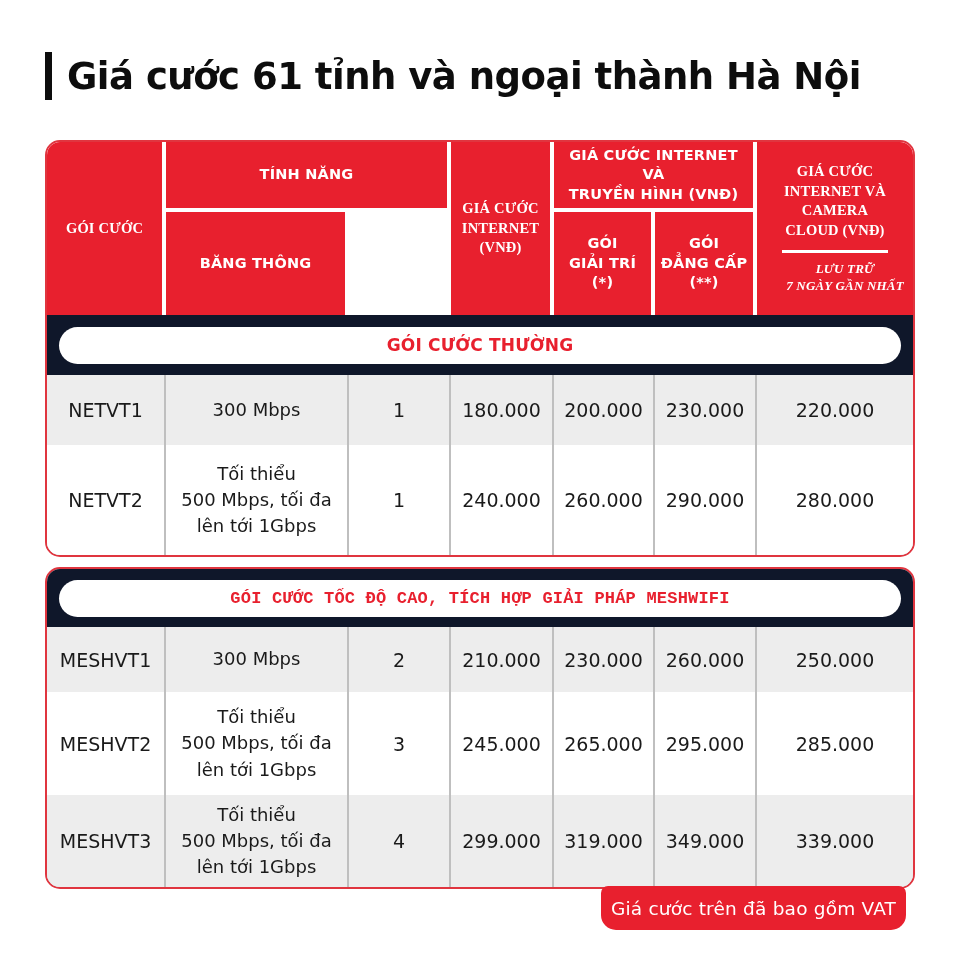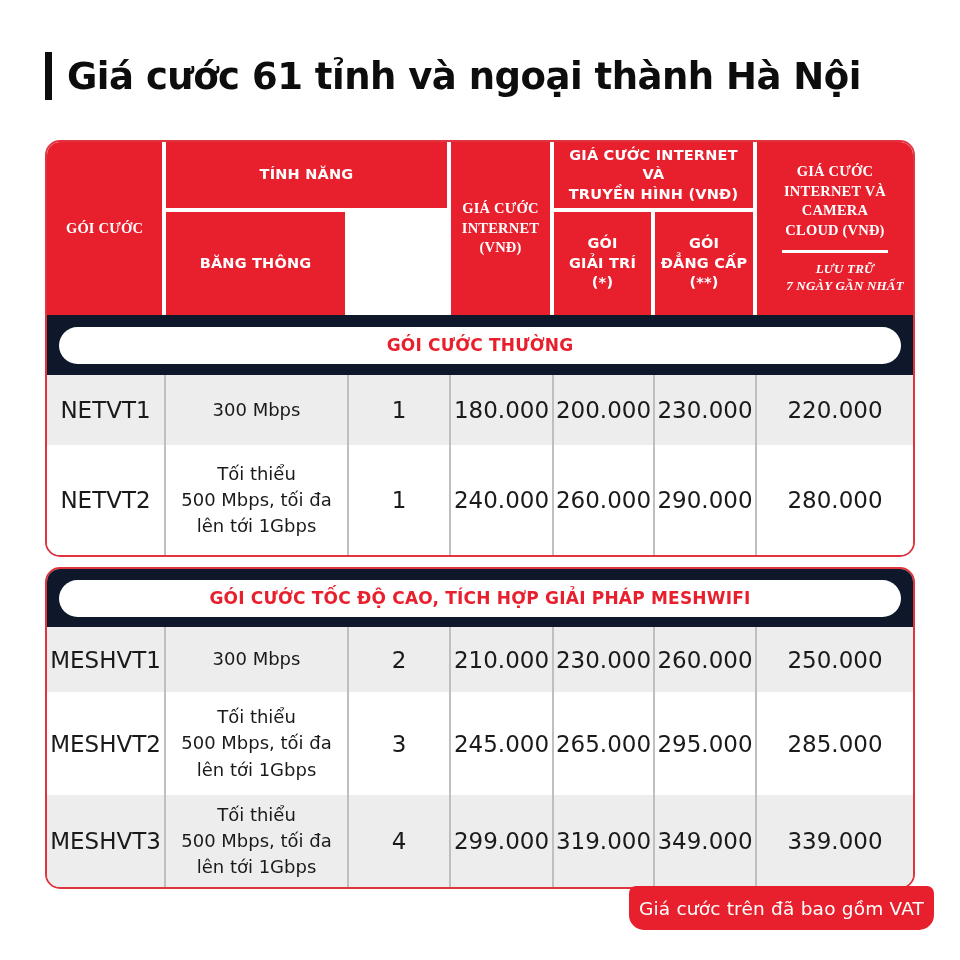--- a/index.html
+++ b/index.html
@@ -37,46 +37,46 @@
   .c2{grid-column:2;grid-row:2;} .c3{grid-column:3;grid-row:2;}
   .c4{grid-column:4;} .c56{grid-column:5 / span 2;grid-row:1;}
   .c5{grid-column:5;grid-row:2;} .c6{grid-column:6;grid-row:2;}
   .c7{grid-column:7;}
   .ml{white-space:pre-line;}
   .camrule{width:72%;height:3px;background:#ffffff;margin:9px auto 7px auto;}
   .camnote{font-style:italic;font-size:13px;font-weight:bold;line-height:1.35;white-space:pre-line;margin-left:20px;}
 
   
   .band{background:#0f172a;display:flex;align-items:center;justify-content:center;box-sizing:border-box;padding:0 12px;}
-  .band1{height:60px;} .band2{height:58px;}
+  .band1{height:60px;} .band2{height:58px;font-family:Liberation Mono, monospace;}
   .pill{
     background:#ffffff;border-radius:20px;width:100%;height:37px;
     display:flex;align-items:center;justify-content:center;
     color:#e8202e;font-weight:bold;font-size:17px;letter-spacing:0.2px;
   }
 
   
   .row{
     display:grid;background:#bfbfbf;
     grid-template-columns:117px 181px 100px 101px 99px 100px 1fr;gap:2px;
   }
   .row .cell{
     display:flex;align-items:center;justify-content:center;text-align:center;
-    font-size:23px;color:#1a1a1a;padding:4px 6px;box-sizing:border-box;background:#ffffff;
+    font-size:19px;color:#1a1a1a;padding:4px 6px;box-sizing:border-box;background:#ffffff;
   }
   .row.gray .cell{background:#ededed;}
   .row .bw{font-size:18px;line-height:1.45;}
   .rh70{height:70px;} .rh110{height:110px;} .rh65{height:65px;} .rh103{height:103px;} .rh92{height:92px;}
 
   
   .vat{
     position:absolute;left:601px;top:886px;width:305px;height:44px;
     background:#e8202e;border-radius:7px 7px 15px 15px;
     display:flex;align-items:center;justify-content:center;
-    color:#ffffff;font-size:18.5px;font-weight:500;letter-spacing:0.2px;margin-left:28px;
+    color:#ffffff;font-size:18.5px;font-weight:500;letter-spacing:0.2px;
   }
 </style>
 </head>
 <body>
 
 <div class="canvas">
 
   <div class="title">
     <span class="bar"></span>
     <span class="txt">Giá cước 61 tỉnh và ngoại thành Hà Nội</span>

